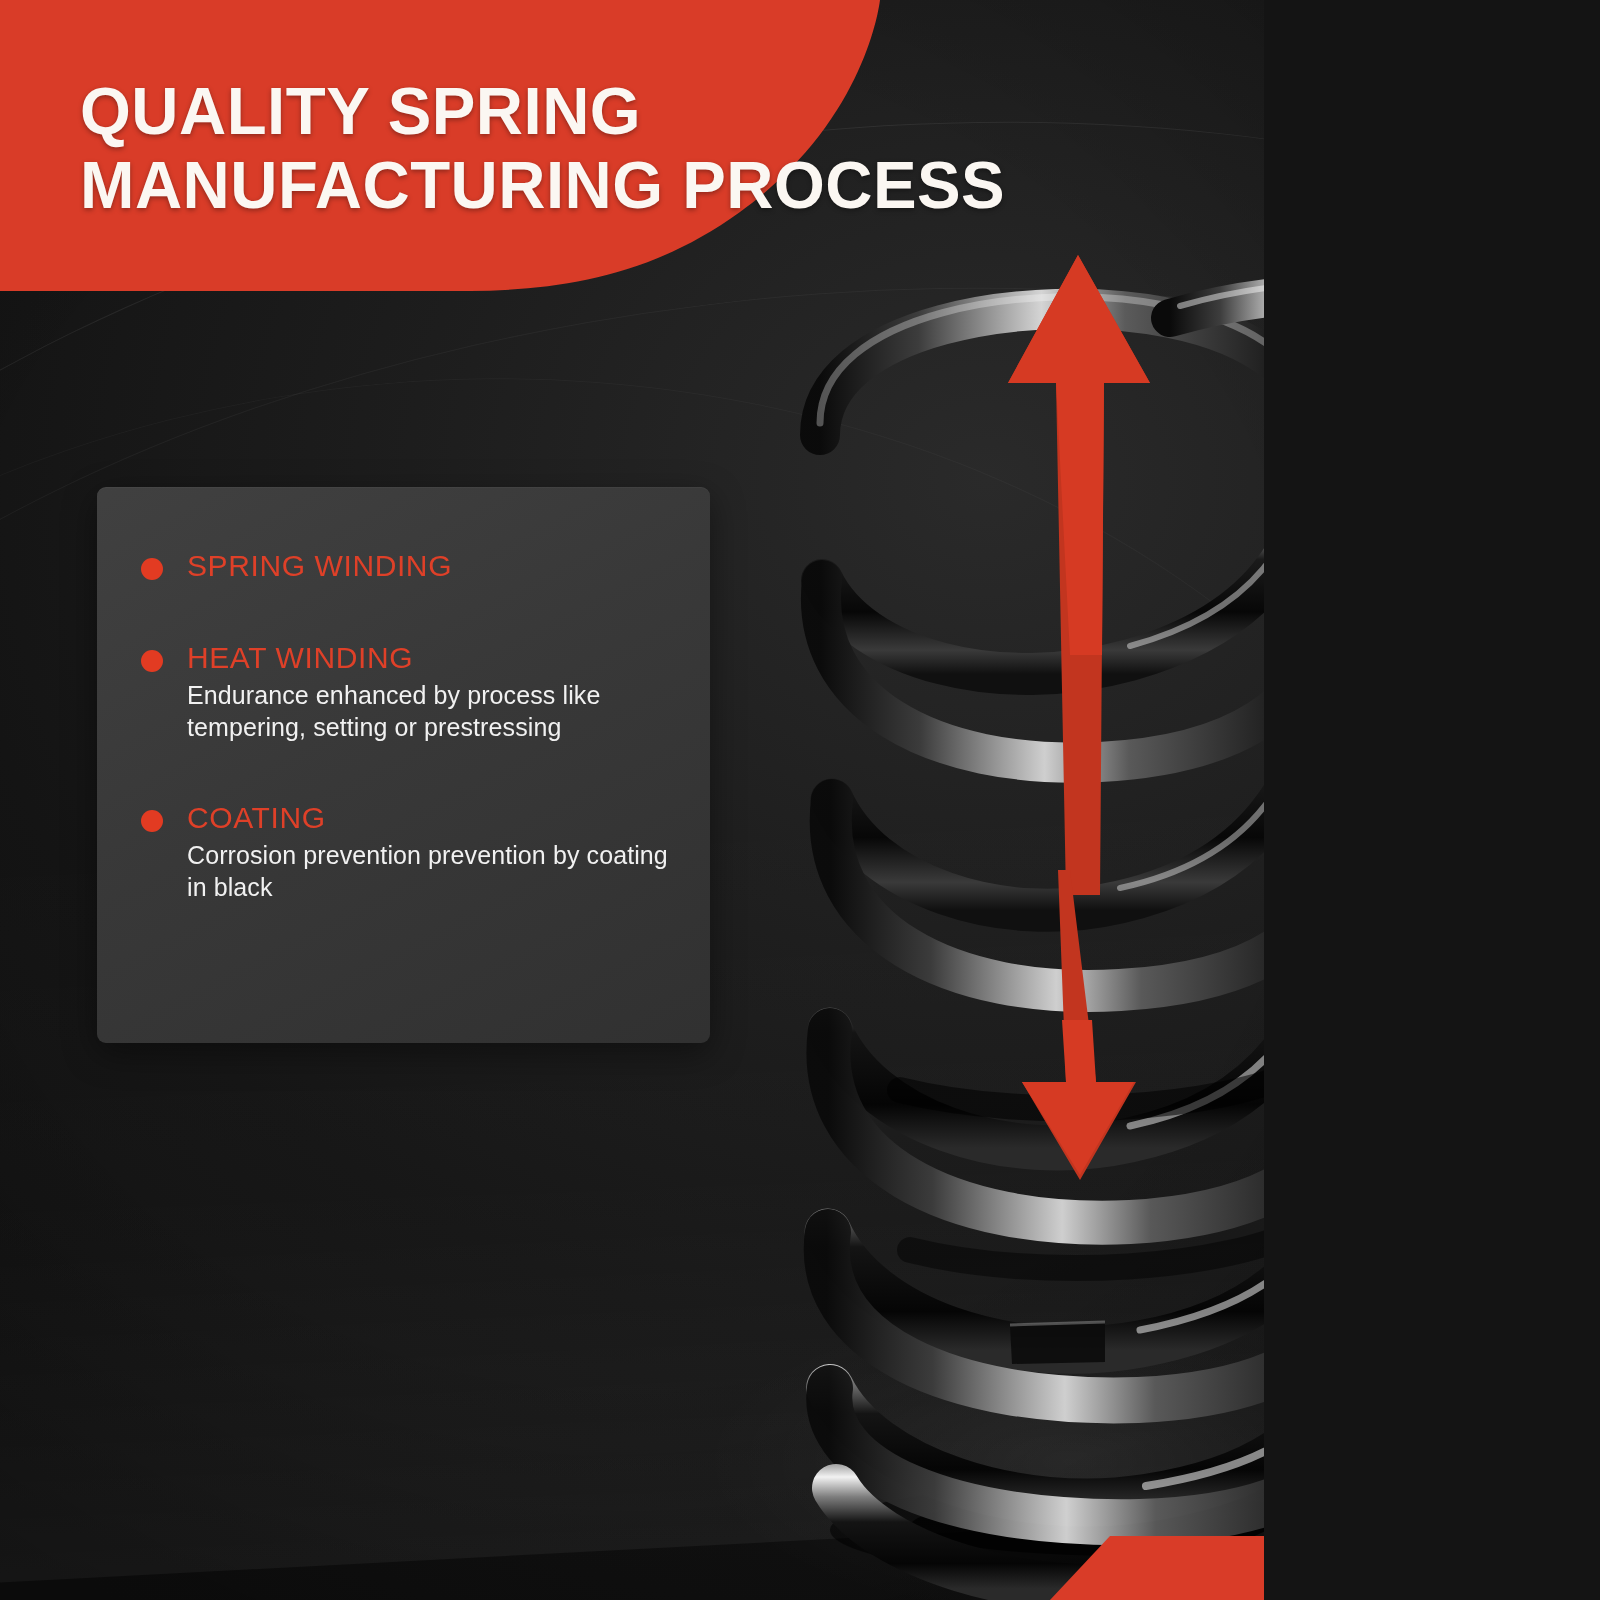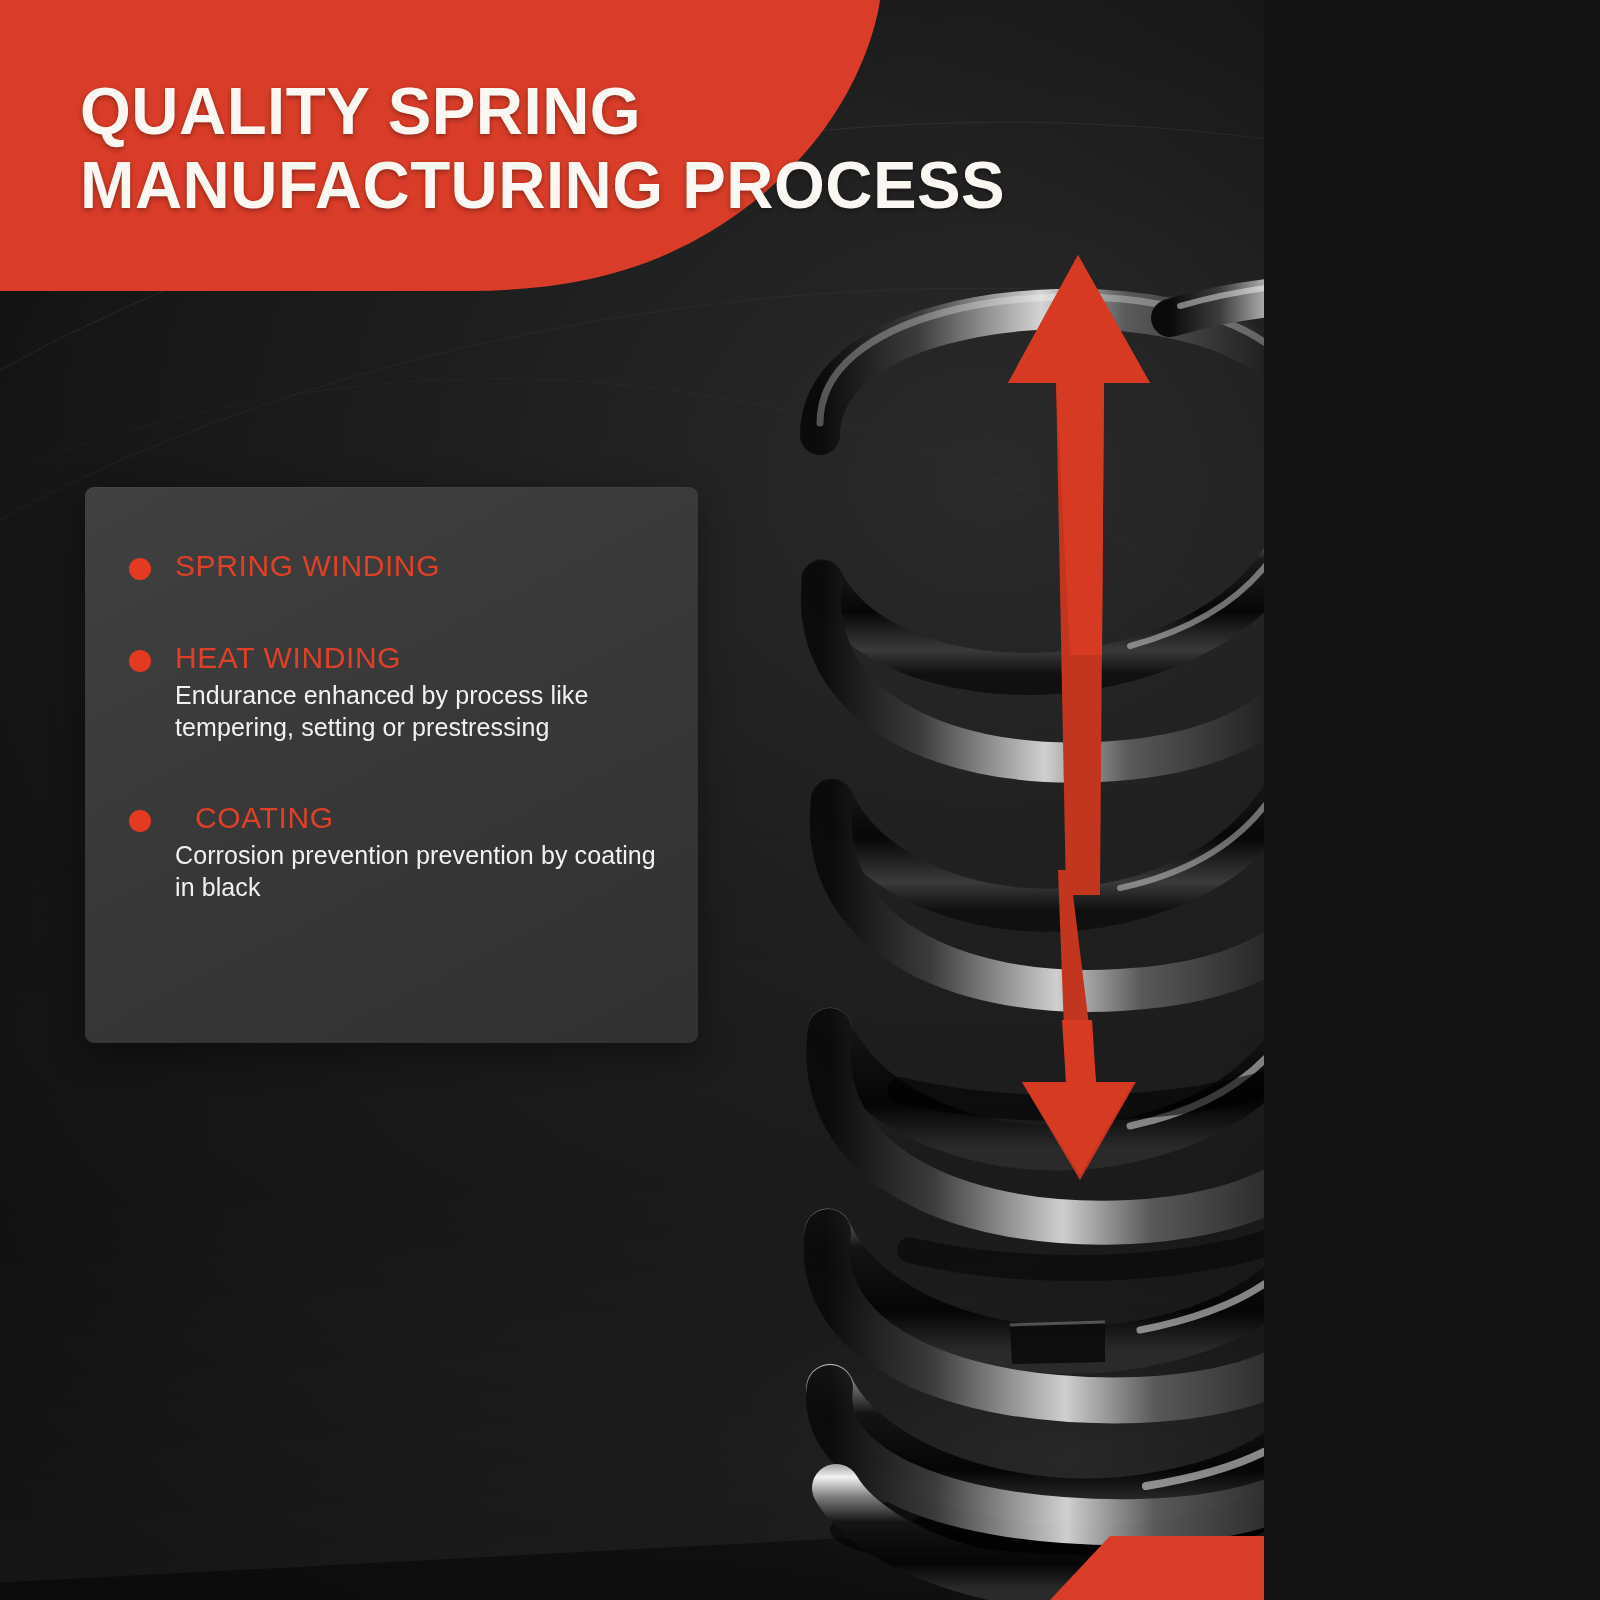--- a/index.html
+++ b/index.html
@@ -79,21 +79,21 @@
     line-height:74px;
     letter-spacing:0.5px;
     transform:scaleX(0.99);
     transform-origin:left center;
     white-space:nowrap;
     text-shadow:0 2px 5px rgba(0,0,0,0.35);
   }
 
   
   .spec-panel {
-    position:absolute; left:85px; top:487px;
+    position:absolute; left:97px; top:487px;
     width:613px; height:556px;
     background:linear-gradient(150deg, rgba(66,66,66,0.96) 0%, rgba(58,58,58,0.95) 45%, rgba(50,50,50,0.95) 100%);
     border-radius:9px;
     box-shadow:0 10px 34px rgba(0,0,0,0.42), inset 0 1px 0 rgba(255,255,255,0.035);
     padding:62px 0 0 40px;
     z-index:5;
   }
   .spec-item { position:relative; padding-left:50px; margin-bottom:58px; }
   .spec-item:last-child { margin-bottom:0; }
   .bullet-dot {
@@ -275,21 +275,21 @@
     </div>
 
     <div class="spec-item">
       <span class="bullet-dot" style="background: rgb(226, 59, 34);"></span>
       <div class="spec-title" style="color: rgb(223, 64, 40);">HEAT WINDING</div>
       <div class="spec-desc">Endurance enhanced by process like tempering, setting or prestressing</div>
     </div>
 
     <div class="spec-item">
       <span class="bullet-dot" style="background: rgb(226, 59, 34);"></span>
-      <div class="spec-title" style="color: rgb(223, 64, 40); margin-left: 20px;">COATING</div>
+      <div class="spec-title" style="color: rgb(223, 64, 40);">COATING</div>
       <div class="spec-desc">Corrosion prevention prevention by coating in black</div>
     </div>
 
   </div>
 
   <div class="corner-wedge"></div>
 
 </div>
 
 </body></html>

